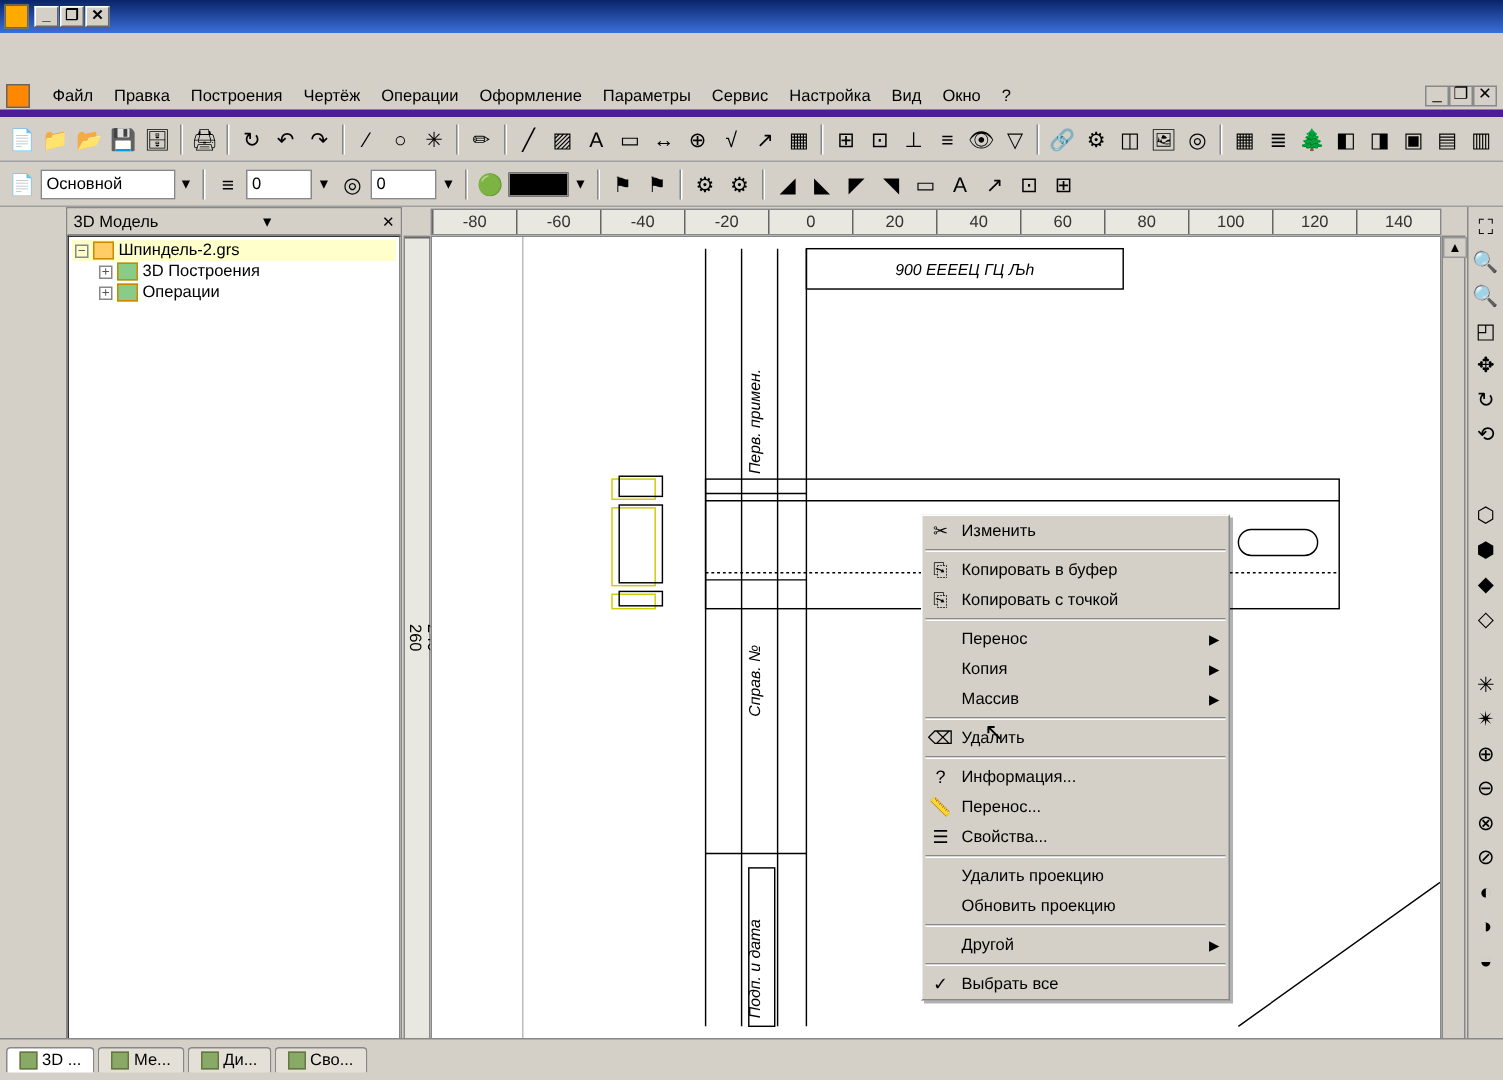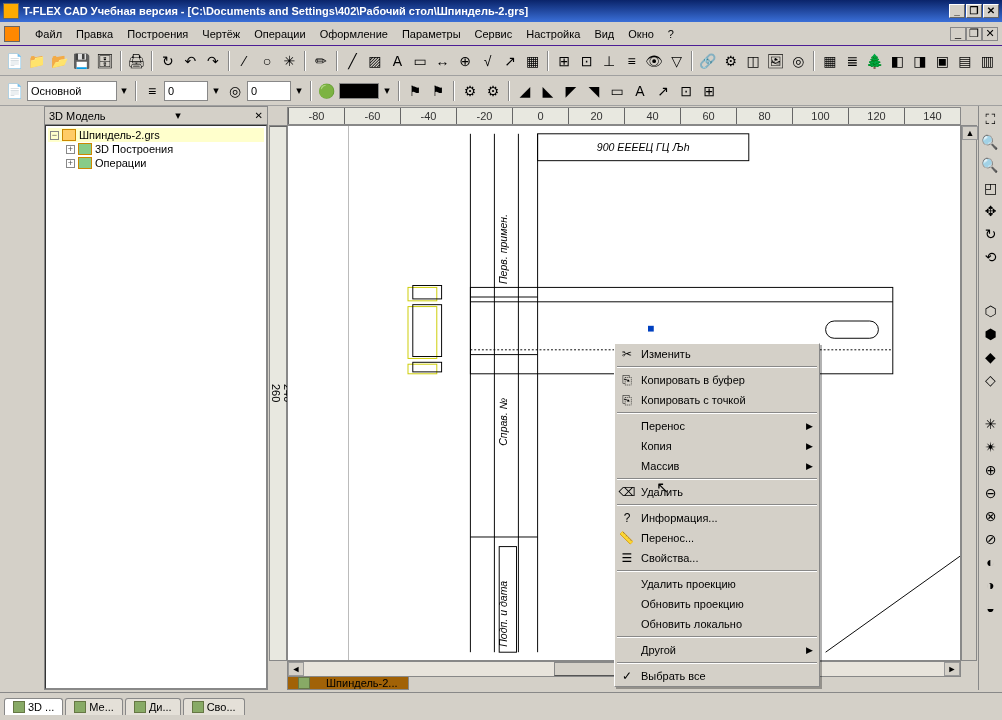--- a/index.html
+++ b/index.html
@@ -6,21 +6,21 @@
 body { width: 1002px; height: 720px; background: #d4d0c8; overflow: hidden; position: relative; }
 
 
 .title-bar { height: 22px; background: linear-gradient(#0a246a, #3a6fd8); display: flex; align-items: center; color: white; font-weight: bold; padding: 0 3px; }
 .title-bar .icon { width: 16px; height: 16px; background: #ffaa00; margin-right: 4px; border: 1px solid #666; }
 .title-bar .title-text { flex: 1; }
 .title-bar .win-btns { display: flex; gap: 1px; }
 .title-bar .win-btn { width: 16px; height: 14px; background: #d4d0c8; border: 1px solid #fff; border-right-color: #666; border-bottom-color: #666; color: black; text-align: center; line-height: 11px; font-size: 10px; font-family: Marlett, sans-serif; }
 
 
-.menu-bar { height: 24px; background: #d4d0c8; display: flex; align-items: center; padding: 0 4px; border-bottom: 1px solid #4c1d95; }
+.menu-bar { height: 24px; background: #d4d0c8; display: flex; align-items: center; padding: 0 4px; border-bottom: 5px solid #4c1d95; margin-top: 32px; }
 .menu-bar .app-icon { width: 16px; height: 16px; background: #ff8800; margin-right: 8px; border: 1px solid #666; }
 .menu-bar .menu-item { padding: 2px 7px; cursor: default; }
 .mdi-btns { margin-left: auto; display: flex; gap: 0; }
 .mdi-btn { width: 16px; height: 14px; background: #d4d0c8; border: 1px solid #888; text-align: center; line-height: 11px; }
 
 
 .toolbar { height: 30px; background: #d4d0c8; display: flex; align-items: center; padding: 0 4px; border-bottom: 1px solid #a0a0a0; gap: 1px; }
 .tb-btn { width: 22px; height: 22px; border: 1px solid transparent; display: flex; align-items: center; justify-content: center; cursor: pointer; }
 .tb-btn .ico { width: 16px; height: 16px; display: flex; align-items: center; justify-content: center; font-size: 14px; }
 .tb-sep { width: 2px; height: 20px; border-left: 1px solid #888; border-right: 1px solid #fff; margin: 0 3px; }
@@ -85,21 +85,20 @@
 .svg-drawing { width: 100%; height: 100%; }
 
 
 .cursor-arrow { position: absolute; left: 656px; top: 478px; z-index: 1001; font-size: 16px; color: black; }
 </style>
 </head>
 <body>
 
 <div class="title-bar">
   <div class="icon"></div>
-  <div class="title-text">T-FLEX CAD Учебная версия - [C:\Documents and Settings\402\Рабочий стол\Шпиндель-2.grs]</div>
   <div class="win-btns">
     <div class="win-btn">_</div>
     <div class="win-btn">❐</div>
     <div class="win-btn">✕</div>
   </div>
 </div>
 
 <div class="menu-bar">
   <div class="app-icon"></div>
   <div class="menu-item">Файл</div>
@@ -577,23 +576,20 @@
     <span class="cm-icon">☰</span>
     <span>Свойства...</span>
   </div>
   <div class="cm-sep"></div>
   <div class="cm-item">
     <span>Удалить проекцию</span>
   </div>
   <div class="cm-item">
     <span>Обновить проекцию</span>
   </div>
-  <div class="cm-item">
-    <span>Обновить локально</span>
-  </div>
   <div class="cm-sep"></div>
   <div class="cm-item">
     <span>Другой</span>
     <span class="cm-arrow">▶</span>
   </div>
   <div class="cm-sep"></div>
   <div class="cm-item">
     <span class="cm-icon">✓</span>
     <span>Выбрать все</span>
   </div>

